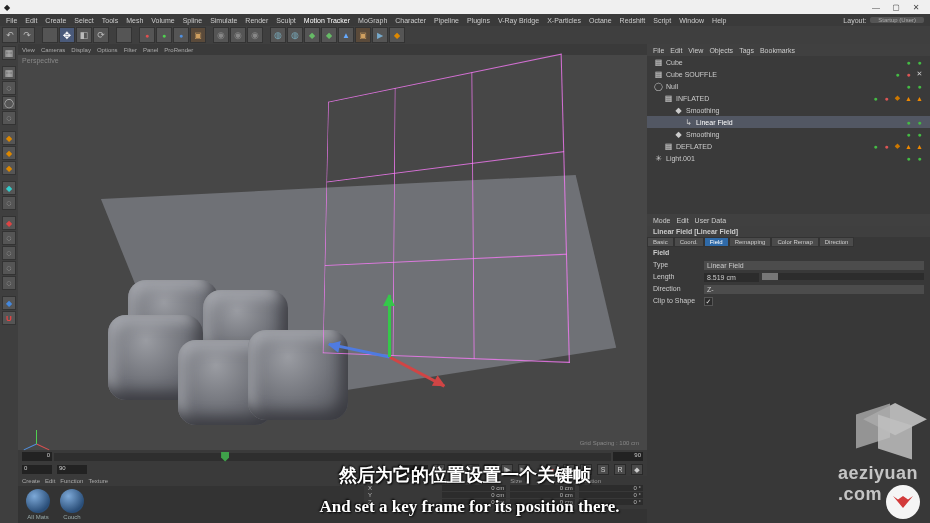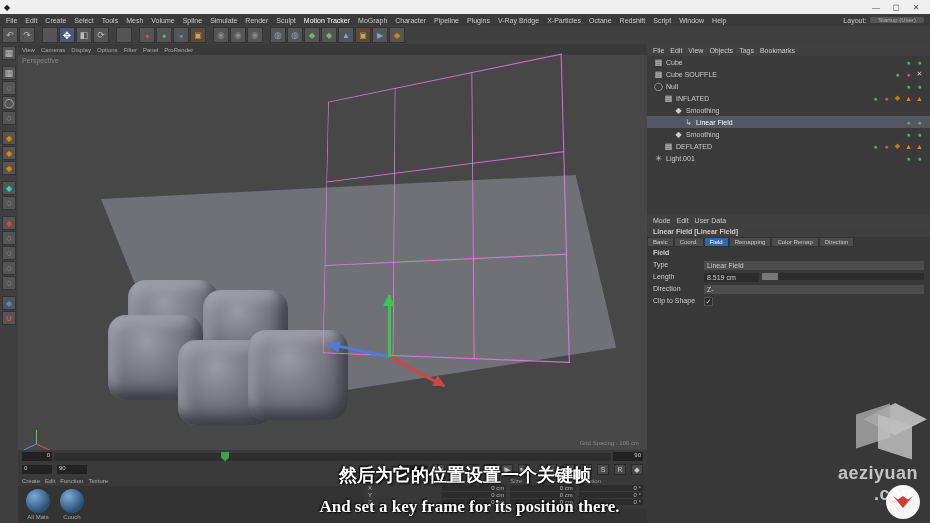--- a/index.html
+++ b/index.html
@@ -145,21 +145,21 @@
   .slider-track { height:7px; background:#2c2c2c; position:relative;}
   .slider-fill { height:100%; width:10%; background:#777; }
   .attr-body .drop { background:#4c4c4c; padding:1px 3px;}
   .checkbox { width:9px;height:9px;background:#2c2c2c;border:1px solid #555;display:inline-block;}
 
   
   .subtitle-cn,.subtitle-en { position:fixed; left:0; right:0; text-align:center; color:#fff;
     text-shadow: 1px 1px 2px #000, -1px -1px 2px #000; font-weight:bold; pointer-events:none;}
   .subtitle-cn { bottom:36px; font-size:18px; font-family:"Microsoft YaHei","SimHei",sans-serif;}
   .subtitle-en { bottom:6px; font-size:17px; font-family:Georgia,"Times New Roman",serif;padding-left:9px;}
-  .watermark { position:fixed; right:12px; bottom:18px; text-align:right; color:#ddd; opacity:.85;
+  .watermark { position:fixed; right:12px; bottom:18px; text-align:left; color:#ddd; opacity:.85;
     font-size:18px; font-weight:bold; pointer-events:none; letter-spacing:0.5px;}
   .wm-cube { width:56px; height:56px; margin:0 auto 2px; position:relative; }
   .wm-face { position:absolute; width:34px; height:34px; background:#ccc; transform-origin:center; opacity:.85;}
   .wm-a{ transform:skewY(-18deg) translate(6px,6px); background:#b9b9b9;}
   .wm-b{ transform:skewY(18deg) translate(28px,6px); background:#d8d8d8;}
   .wm-c{ transform:rotate(45deg) skew(-18deg,-18deg) translate(12px,-18px); background:#e5e5e5;}
   .redbadge { position:fixed; right:10px; bottom:4px; width:34px; height:34px; border-radius:50%;
     background:#fff; display:flex; align-items:center; justify-content:center; pointer-events:none; opacity:.95;}
   .redbadge::before{ content:""; width:20px; height:12px; background:#db3a3a;
     clip-path: polygon(50% 100%,0 0,25% 30%,50% 0,75% 30%,100% 0);}

